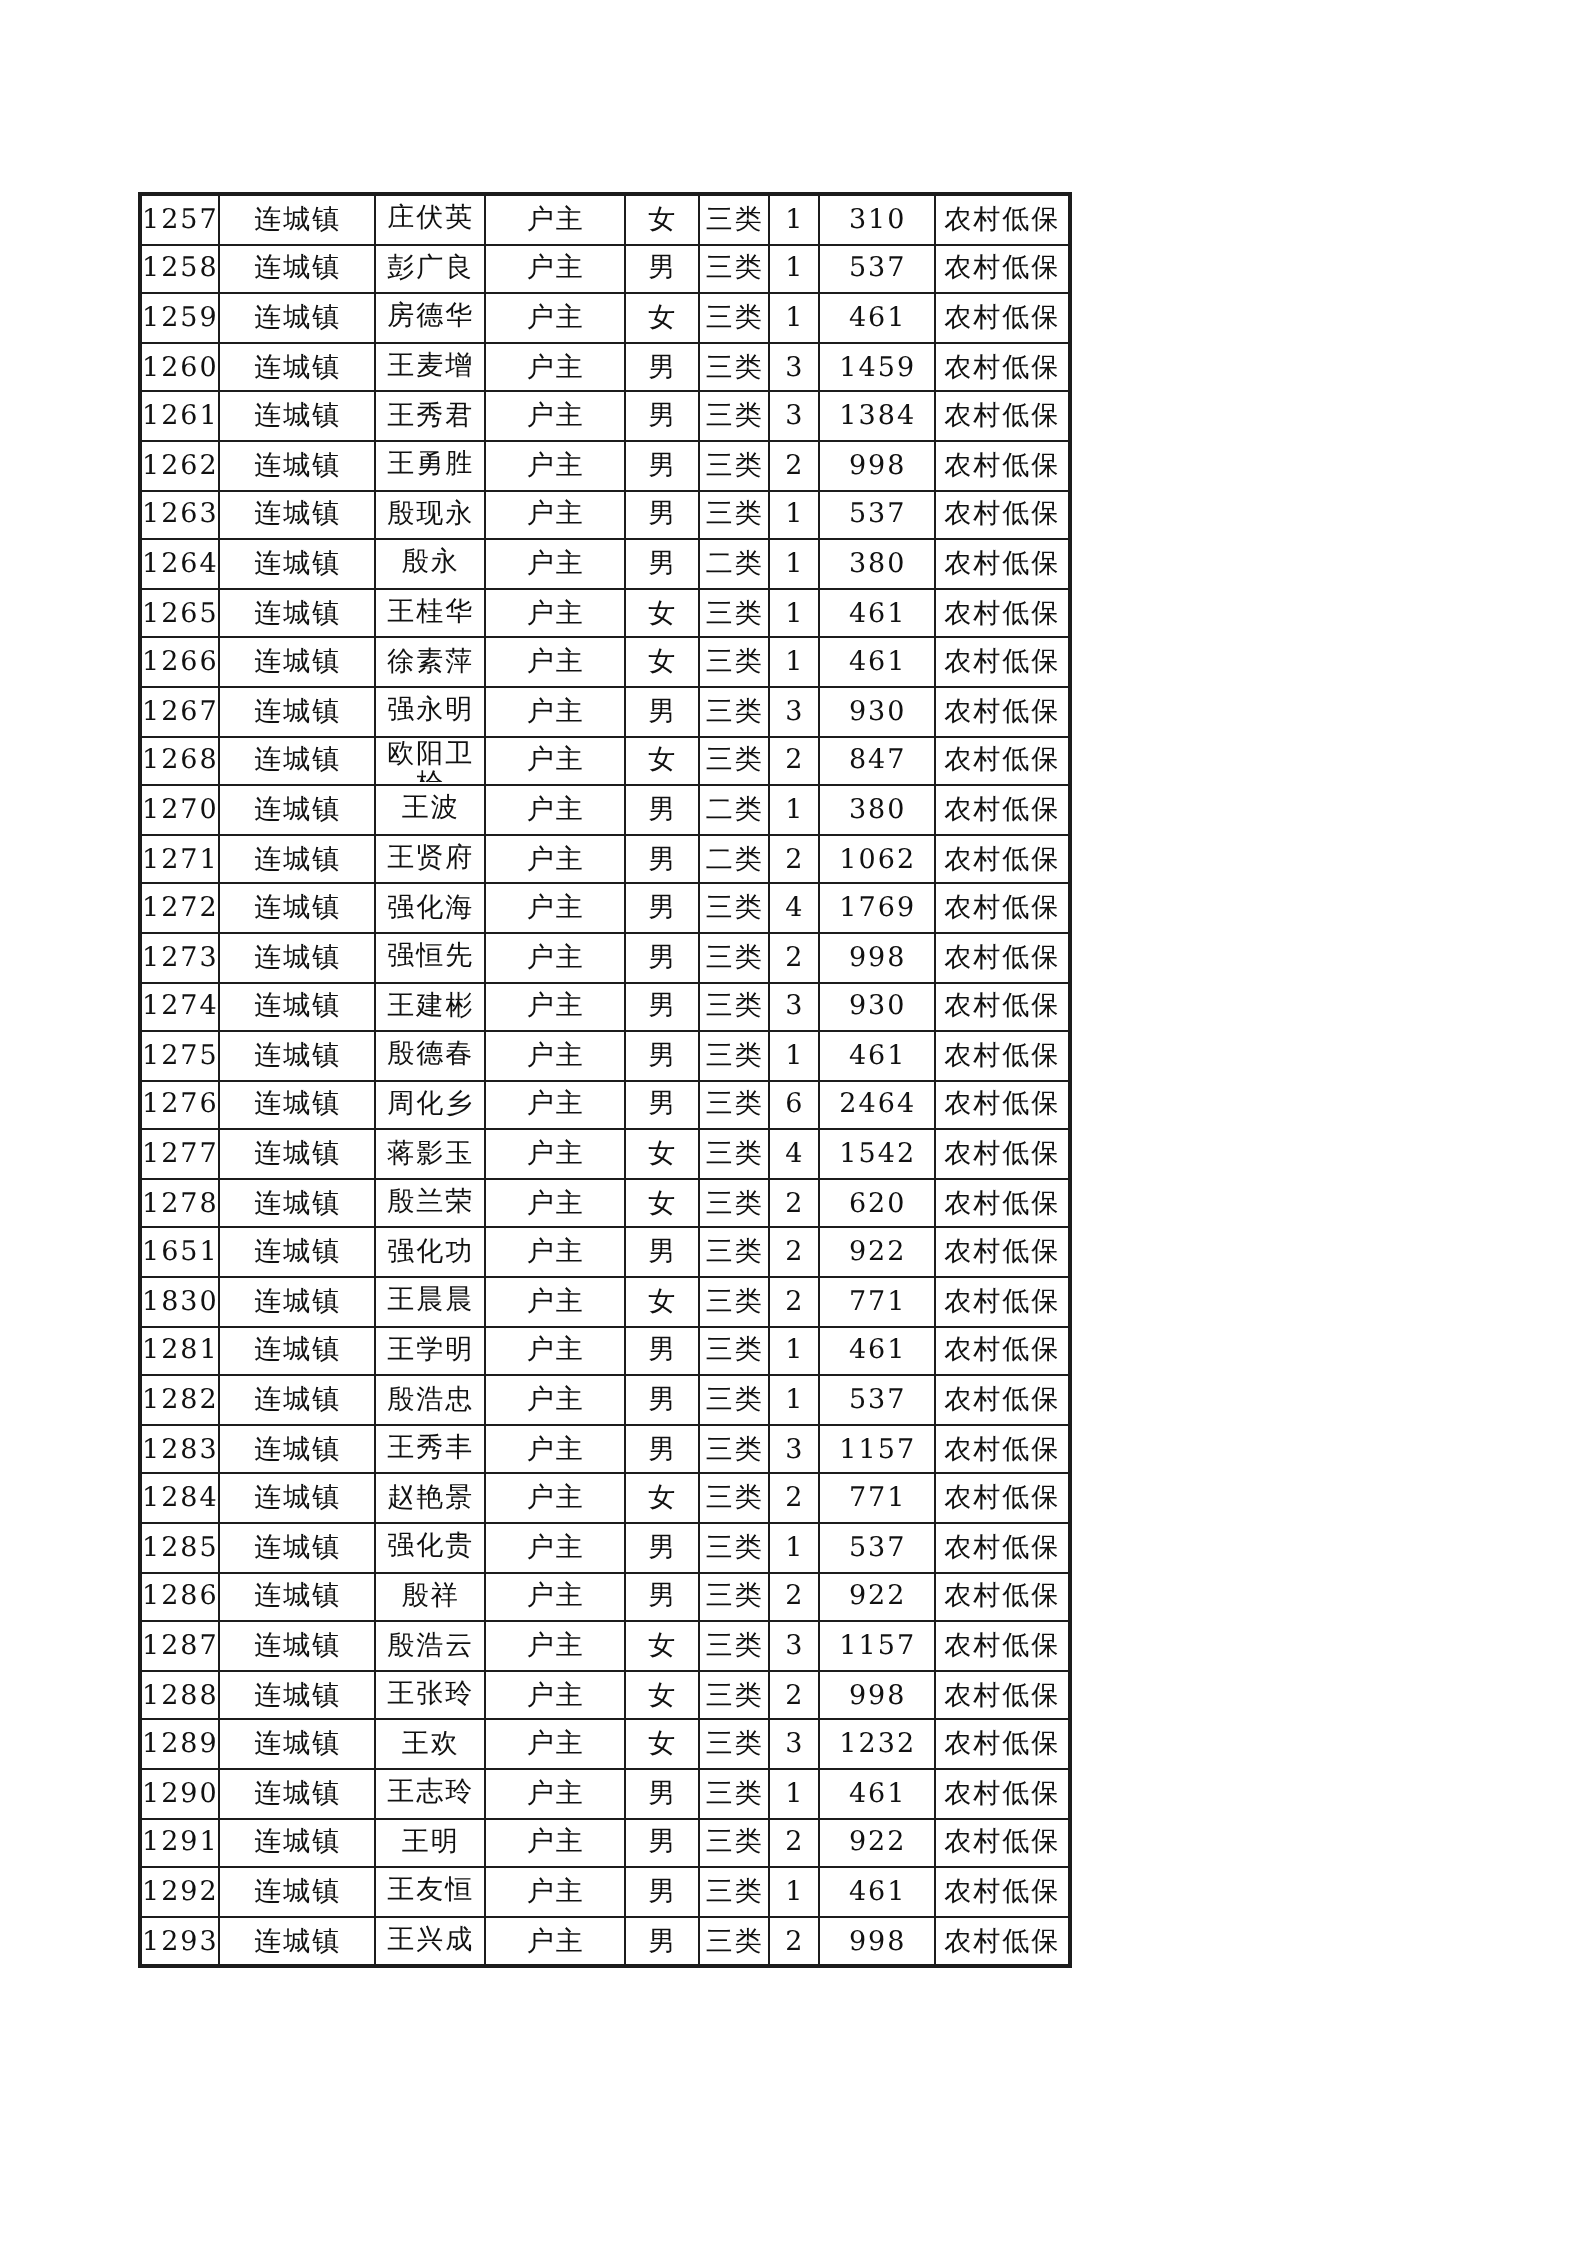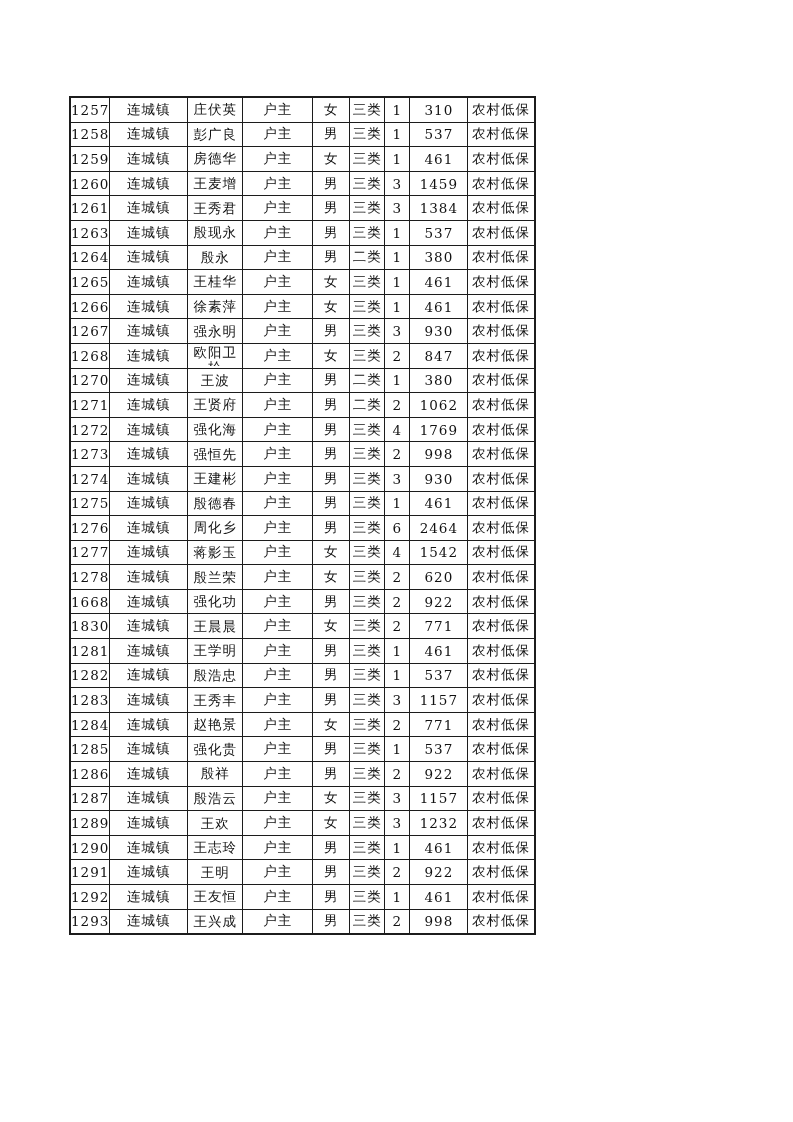--- a/index.html
+++ b/index.html
@@ -136,20 +136,33 @@
             <div class="namewrap">王秀君</div>
           </td>
           <td>户主</td>
           <td>男</td>
           <td>三类</td>
           <td>3</td>
           <td>1384</td>
           <td>农村低保</td>
         </tr>
         <tr>
+          <td>1262</td>
+          <td>连城镇</td>
+          <td class="name-cell">
+            <div class="namewrap">王勇胜</div>
+          </td>
+          <td>户主</td>
+          <td>男</td>
+          <td>三类</td>
+          <td>2</td>
+          <td>998</td>
+          <td>农村低保</td>
+        </tr>
+        <tr>
           <td>1263</td>
           <td>连城镇</td>
           <td class="name-cell">
             <div class="namewrap">殷现永</div>
           </td>
           <td>户主</td>
           <td>男</td>
           <td>三类</td>
           <td>1</td>
           <td>537</td>
@@ -331,21 +344,21 @@
             <div class="namewrap">殷兰荣</div>
           </td>
           <td>户主</td>
           <td>女</td>
           <td>三类</td>
           <td>2</td>
           <td>620</td>
           <td>农村低保</td>
         </tr>
         <tr>
-          <td>1668</td>
+          <td>1651</td>
           <td>连城镇</td>
           <td class="name-cell">
             <div class="namewrap">强化功</div>
           </td>
           <td>户主</td>
           <td>男</td>
           <td>三类</td>
           <td>2</td>
           <td>922</td>
           <td>农村低保</td>
@@ -445,20 +458,33 @@
           <td>1287</td>
           <td>连城镇</td>
           <td class="name-cell">
             <div class="namewrap">殷浩云</div>
           </td>
           <td>户主</td>
           <td>女</td>
           <td>三类</td>
           <td>3</td>
           <td>1157</td>
+          <td>农村低保</td>
+        </tr>
+        <tr>
+          <td>1288</td>
+          <td>连城镇</td>
+          <td class="name-cell">
+            <div class="namewrap">王张玲</div>
+          </td>
+          <td>户主</td>
+          <td>女</td>
+          <td>三类</td>
+          <td>2</td>
+          <td>998</td>
           <td>农村低保</td>
         </tr>
         <tr>
           <td>1289</td>
           <td>连城镇</td>
           <td class="name-cell">
             <div class="namewrap">王欢</div>
           </td>
           <td>户主</td>
           <td>女</td>

